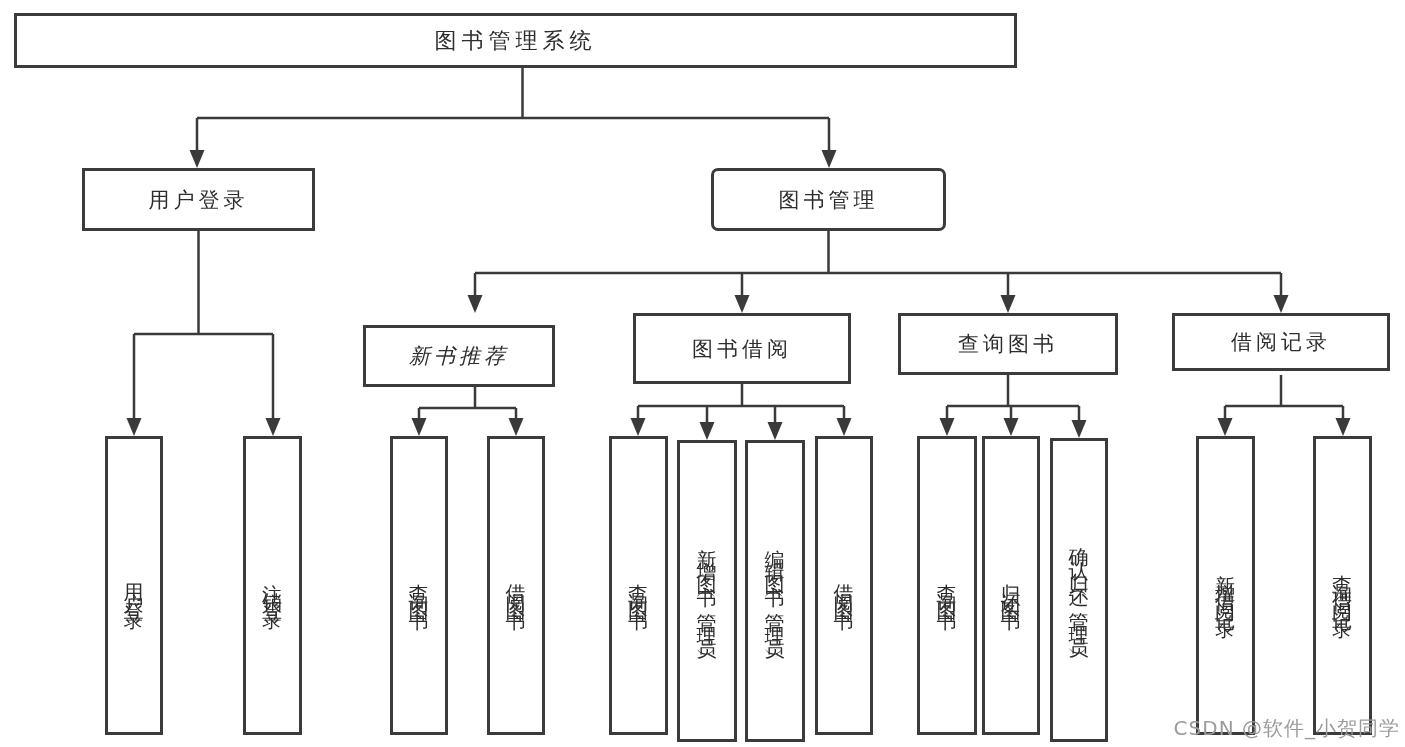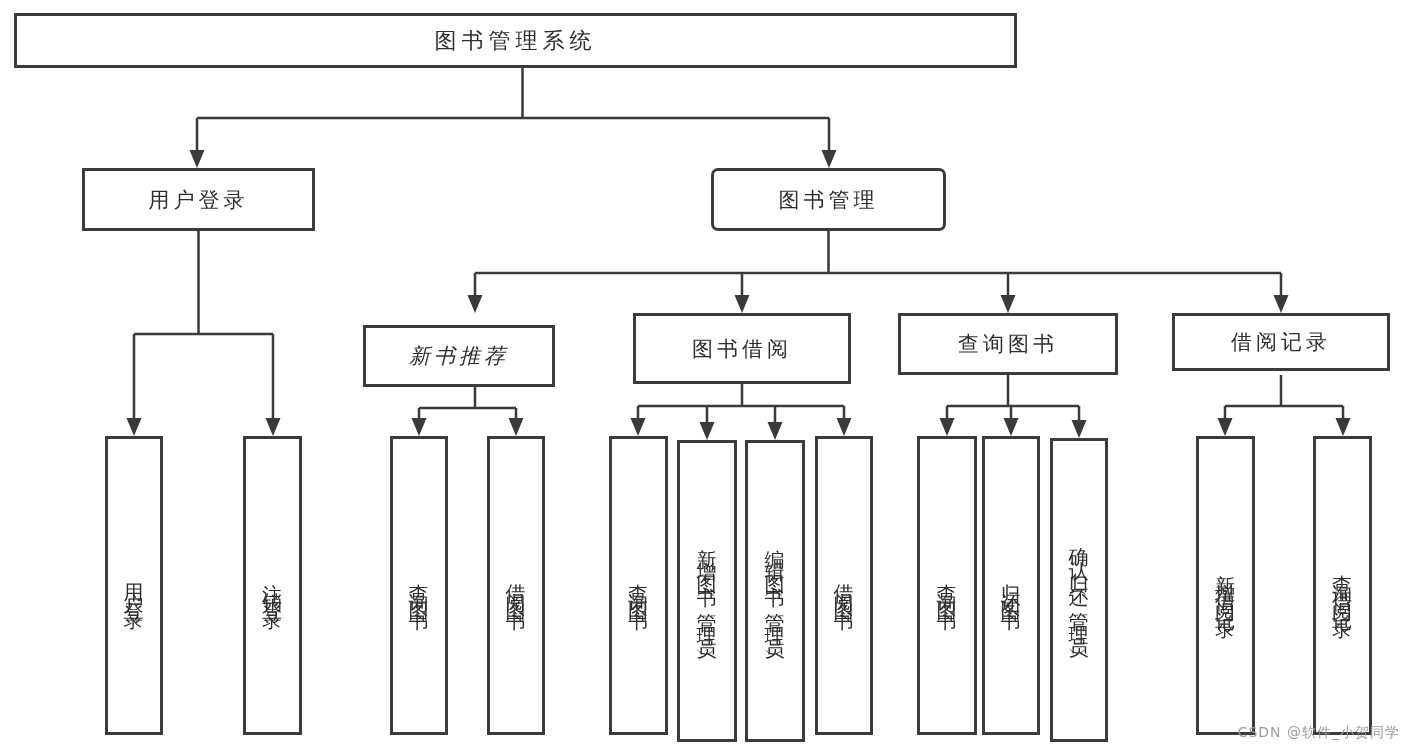--- a/index.html
+++ b/index.html
@@ -49,21 +49,21 @@
   }
   .v-long {
     letter-spacing: 13px;
   }
   #watermark {
     position: absolute;
     right: 5px;
     bottom: 5px;
     z-index: 5;
     color: #9b9b9b;
-    font-size: 14px;
+    font-size: 20px;
     letter-spacing: 1px;
     white-space: nowrap;
   }
 </style>
 </head>
 <body>
 
 <svg id="connectors" width="1405" height="747" viewBox="0 0 1405 747">
   <g stroke="#3a3a3a" stroke-width="2.5" fill="none">
 

